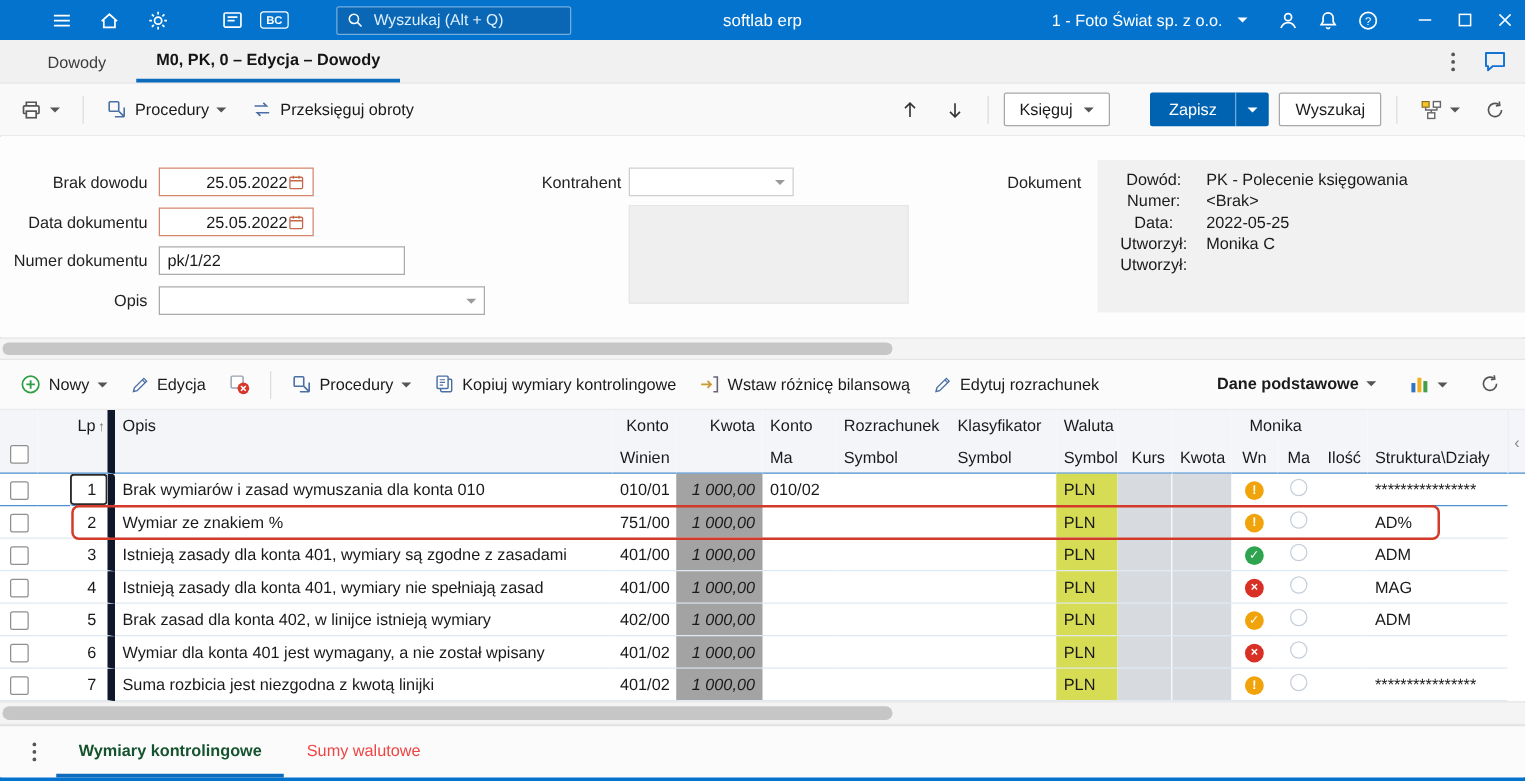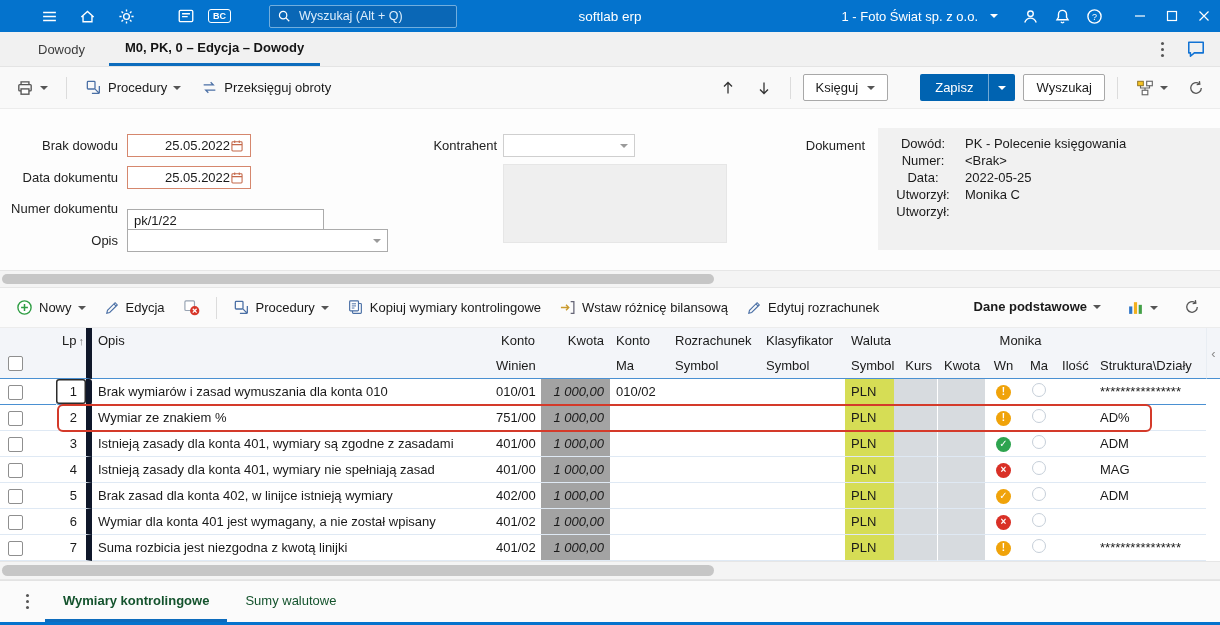--- a/index.html
+++ b/index.html
@@ -93,21 +93,21 @@
   .status.error{background:#d93026;}
   .circle{display:inline-block;width:12px;height:12px;border-radius:50%;border:1.5px solid #c6cfd9;}
   .sortglyph{color:#777;font-size:11px;margin-left:2px;}
   .grid-side{position:absolute;right:0;top:0;width:14px;height:51px;background:#f3f5f9;border-bottom:1px solid #4a90d2;border-left:1px solid #e8edf3;
              display:flex;align-items:center;justify-content:center;color:#8a8a8a;box-sizing:border-box;cursor:pointer;}
   .row-highlight{position:absolute;left:57px;width:1095px;height:28px;border:2px solid #d43a2a;border-radius:6px;pointer-events:none;box-sizing:border-box;}
 
   
   .bottomtabs{height:42px;background:#fbfbfb;border-top:1px solid #e3e3e3;display:flex;align-items:stretch;padding-left:10px;box-sizing:border-box;}
   .vdots-wrap{display:flex;align-items:center;padding:0 12px;}
-  .btab{display:flex;align-items:center;padding:0 18px;color:#14532d;border-bottom:3px solid transparent;box-sizing:border-box;cursor:pointer;}
+  .btab{display:flex;align-items:center;padding:0 18px;color:#ef4444;border-bottom:3px solid transparent;box-sizing:border-box;cursor:pointer;}
   .btab.active{color:#14532d;font-weight:700;border-bottom-color:#0d6cbd;}
   .bottomedge{height:3px;background:#0473cd;}
 </style>
 </head>
 <body>
 
 <div class="window">
 
   <header class="titlebar">
     <div class="tb-icon" style="margin-left:5px">
@@ -280,21 +280,21 @@
       <input value="25.05.2022" style="">
       <span class="cal">
           <svg width="14" height="14" viewBox="0 0 16 16">
             <rect x="2.2" y="3.2" width="11.6" height="10.4" rx="1" stroke="currentColor" stroke-width="1.2" fill="none"></rect>
             <path d="M2.2 6.4h11.6M5.4 1.8v2.8M10.6 1.8v2.8" stroke="currentColor" stroke-width="1.2"></path>
           </svg>
         </span>
     </div>
 
     <div class="flabel" style="left:0;width:118px;top:92px">Numer dokumentu</div>
-    <div class="field" style="left:127px;top:100px;width:197px">
+    <div class="field" style="left:127px;top:88px;width:197px">
       <input value="pk/1/22" style="">
     </div>
 
     <div class="flabel" style="left:0;width:118px;top:124px">Opis</div>
     <div class="field select" style="left:127px;top:120px;width:261px">
       <span></span>
       <span class="chev gray"></span>
     </div>
 
     <div class="flabel" style="left:380px;width:117px;top:29px">Kontrahent</div>

